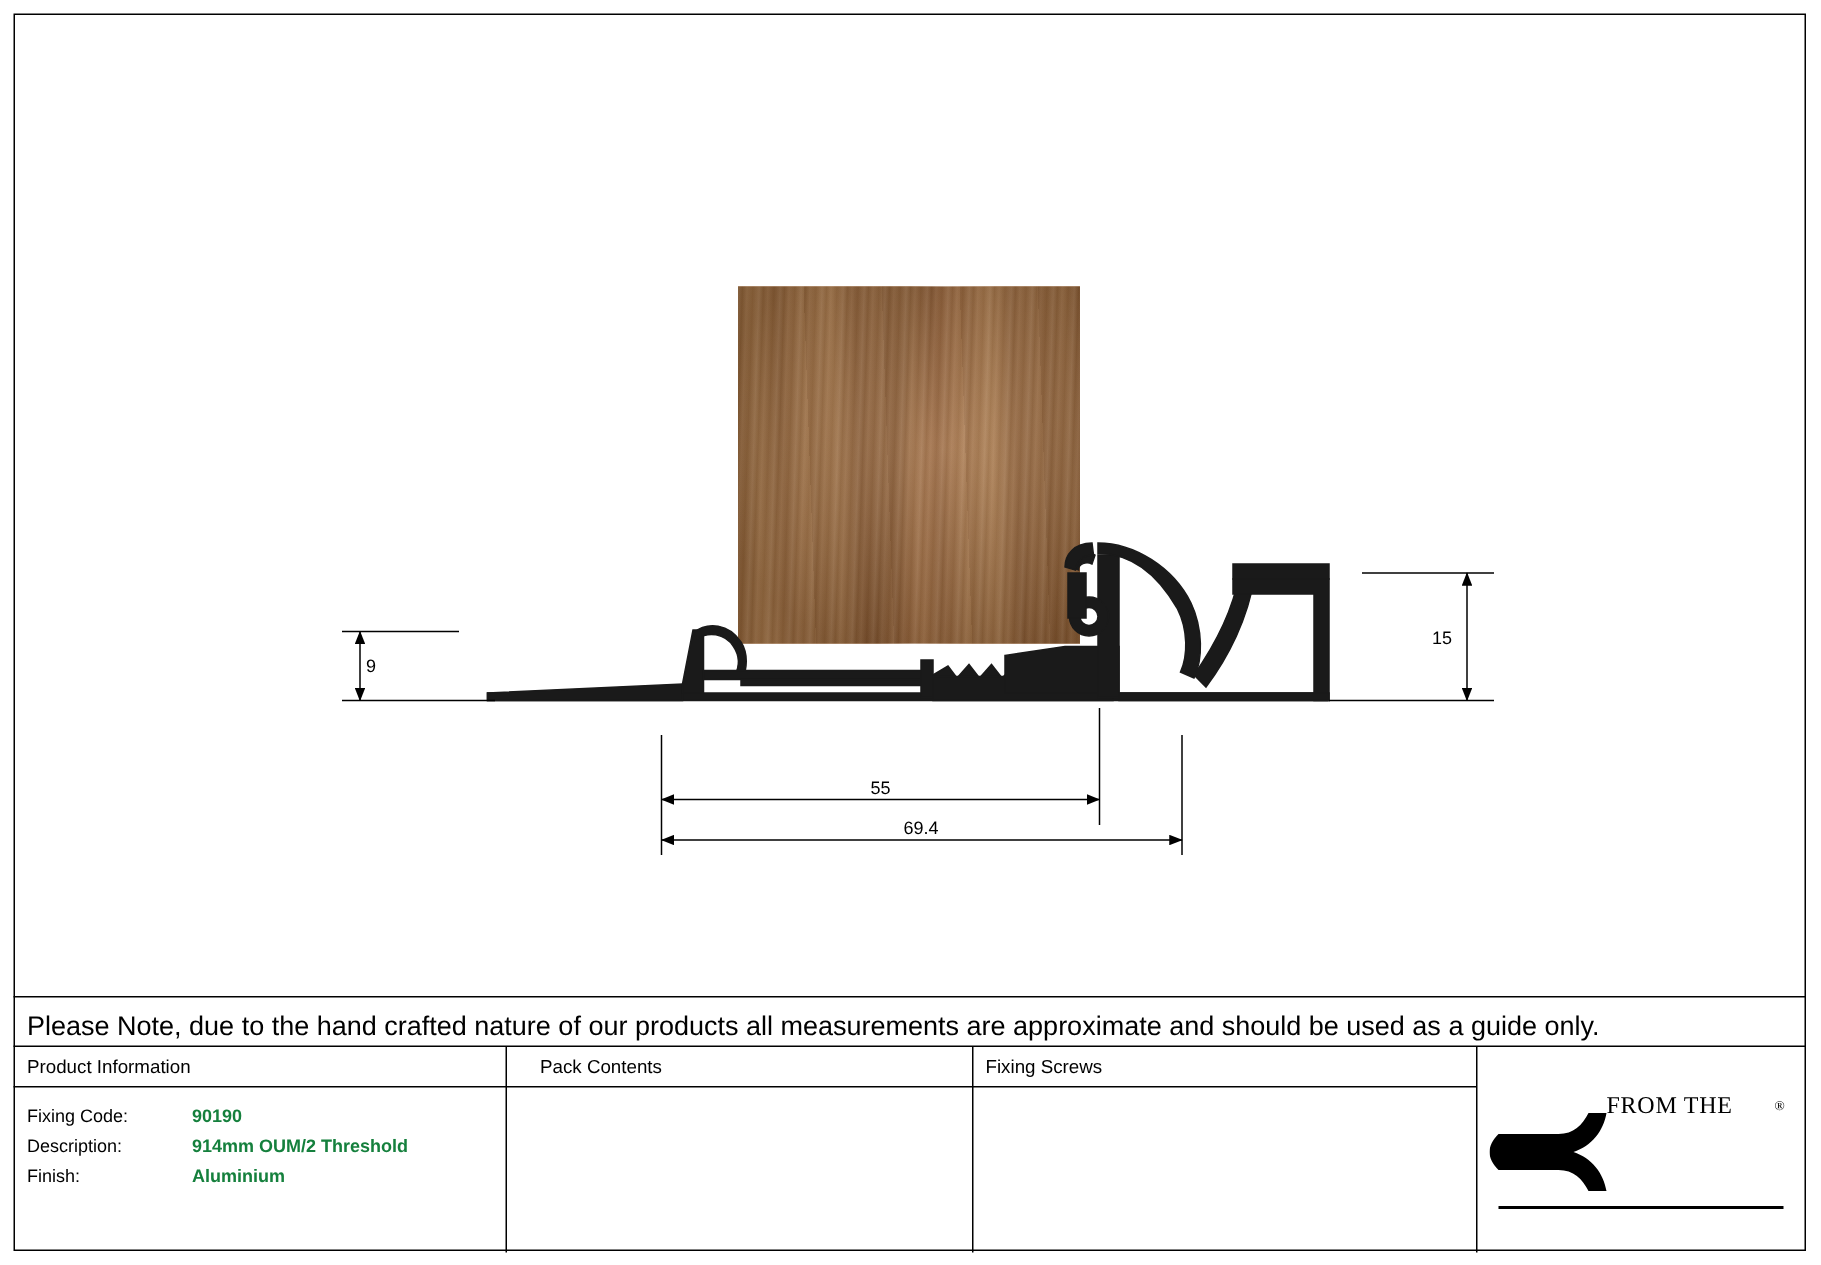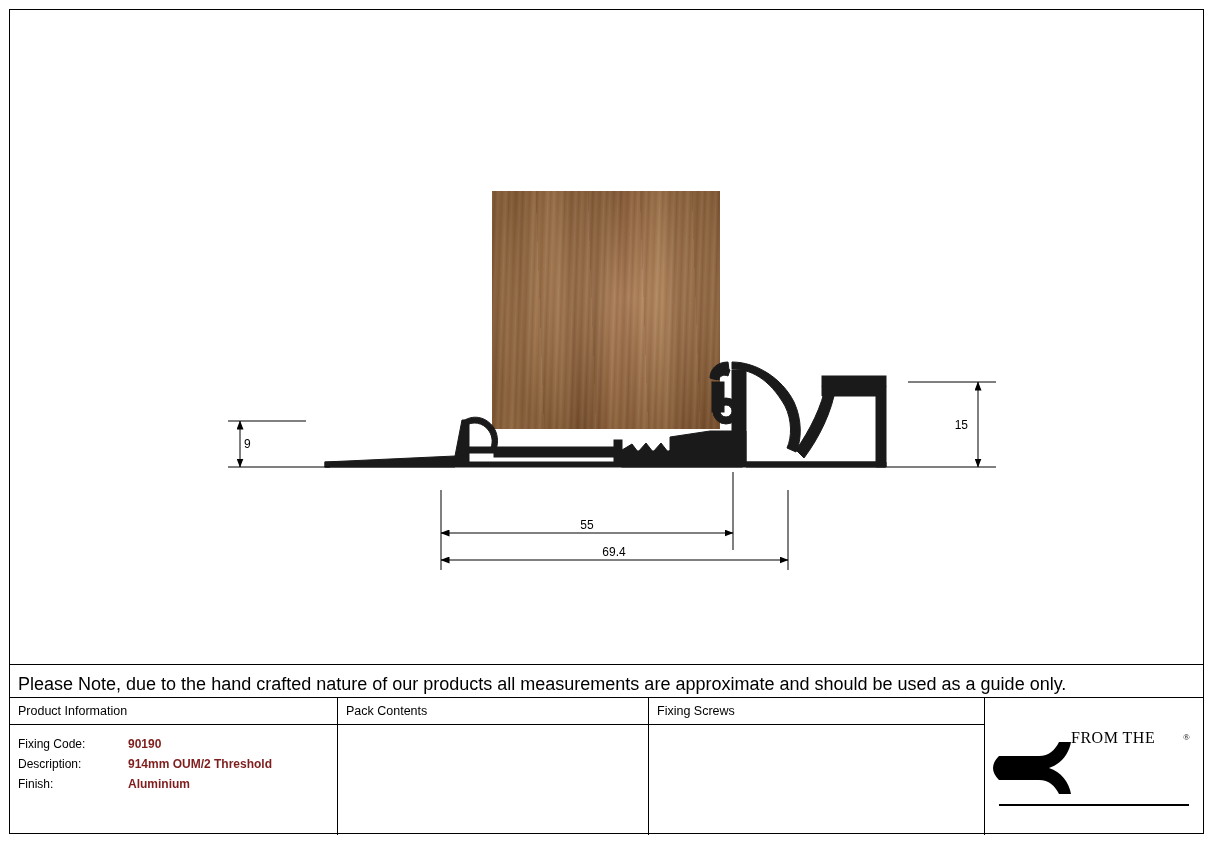--- a/index.html
+++ b/index.html
@@ -111,33 +111,33 @@
   .col-v3 { position: absolute; left: 975px; top: 0; width: 1px; height: 137px; background: #000; }
   .hdr-rule { position: absolute; left: 0; top: 26px; width: 975px; height: 1px; background: #000; }
 
   .hdr {
     position: absolute;
     top: 6px;
     font-size: 12.5px;
     color: #000;
   }
   .hdr-1 { left: 9px; }
-  .hdr-2 { left: 337px; }
+  .hdr-2 { left: 351px; }
   .hdr-3 { left: 648px; }
 
   .info-list {
     position: absolute;
     left: 9px;
     top: 36px;
     font-size: 12px;
     line-height: 20px;
   }
   .info-row { display: block; white-space: nowrap; }
   .info-label { display: inline-block; width: 110px; color: #000; }
-  .info-value { display: inline-block; font-weight: bold; color: #7f1d1d; }
+  .info-value { display: inline-block; font-weight: bold; color: #15803d; }
 
   
   .logo-cell {
     position: absolute;
     left: 976px;
     top: 0;
     width: 219px;
     height: 137px;
   }
   .logo-inner {

